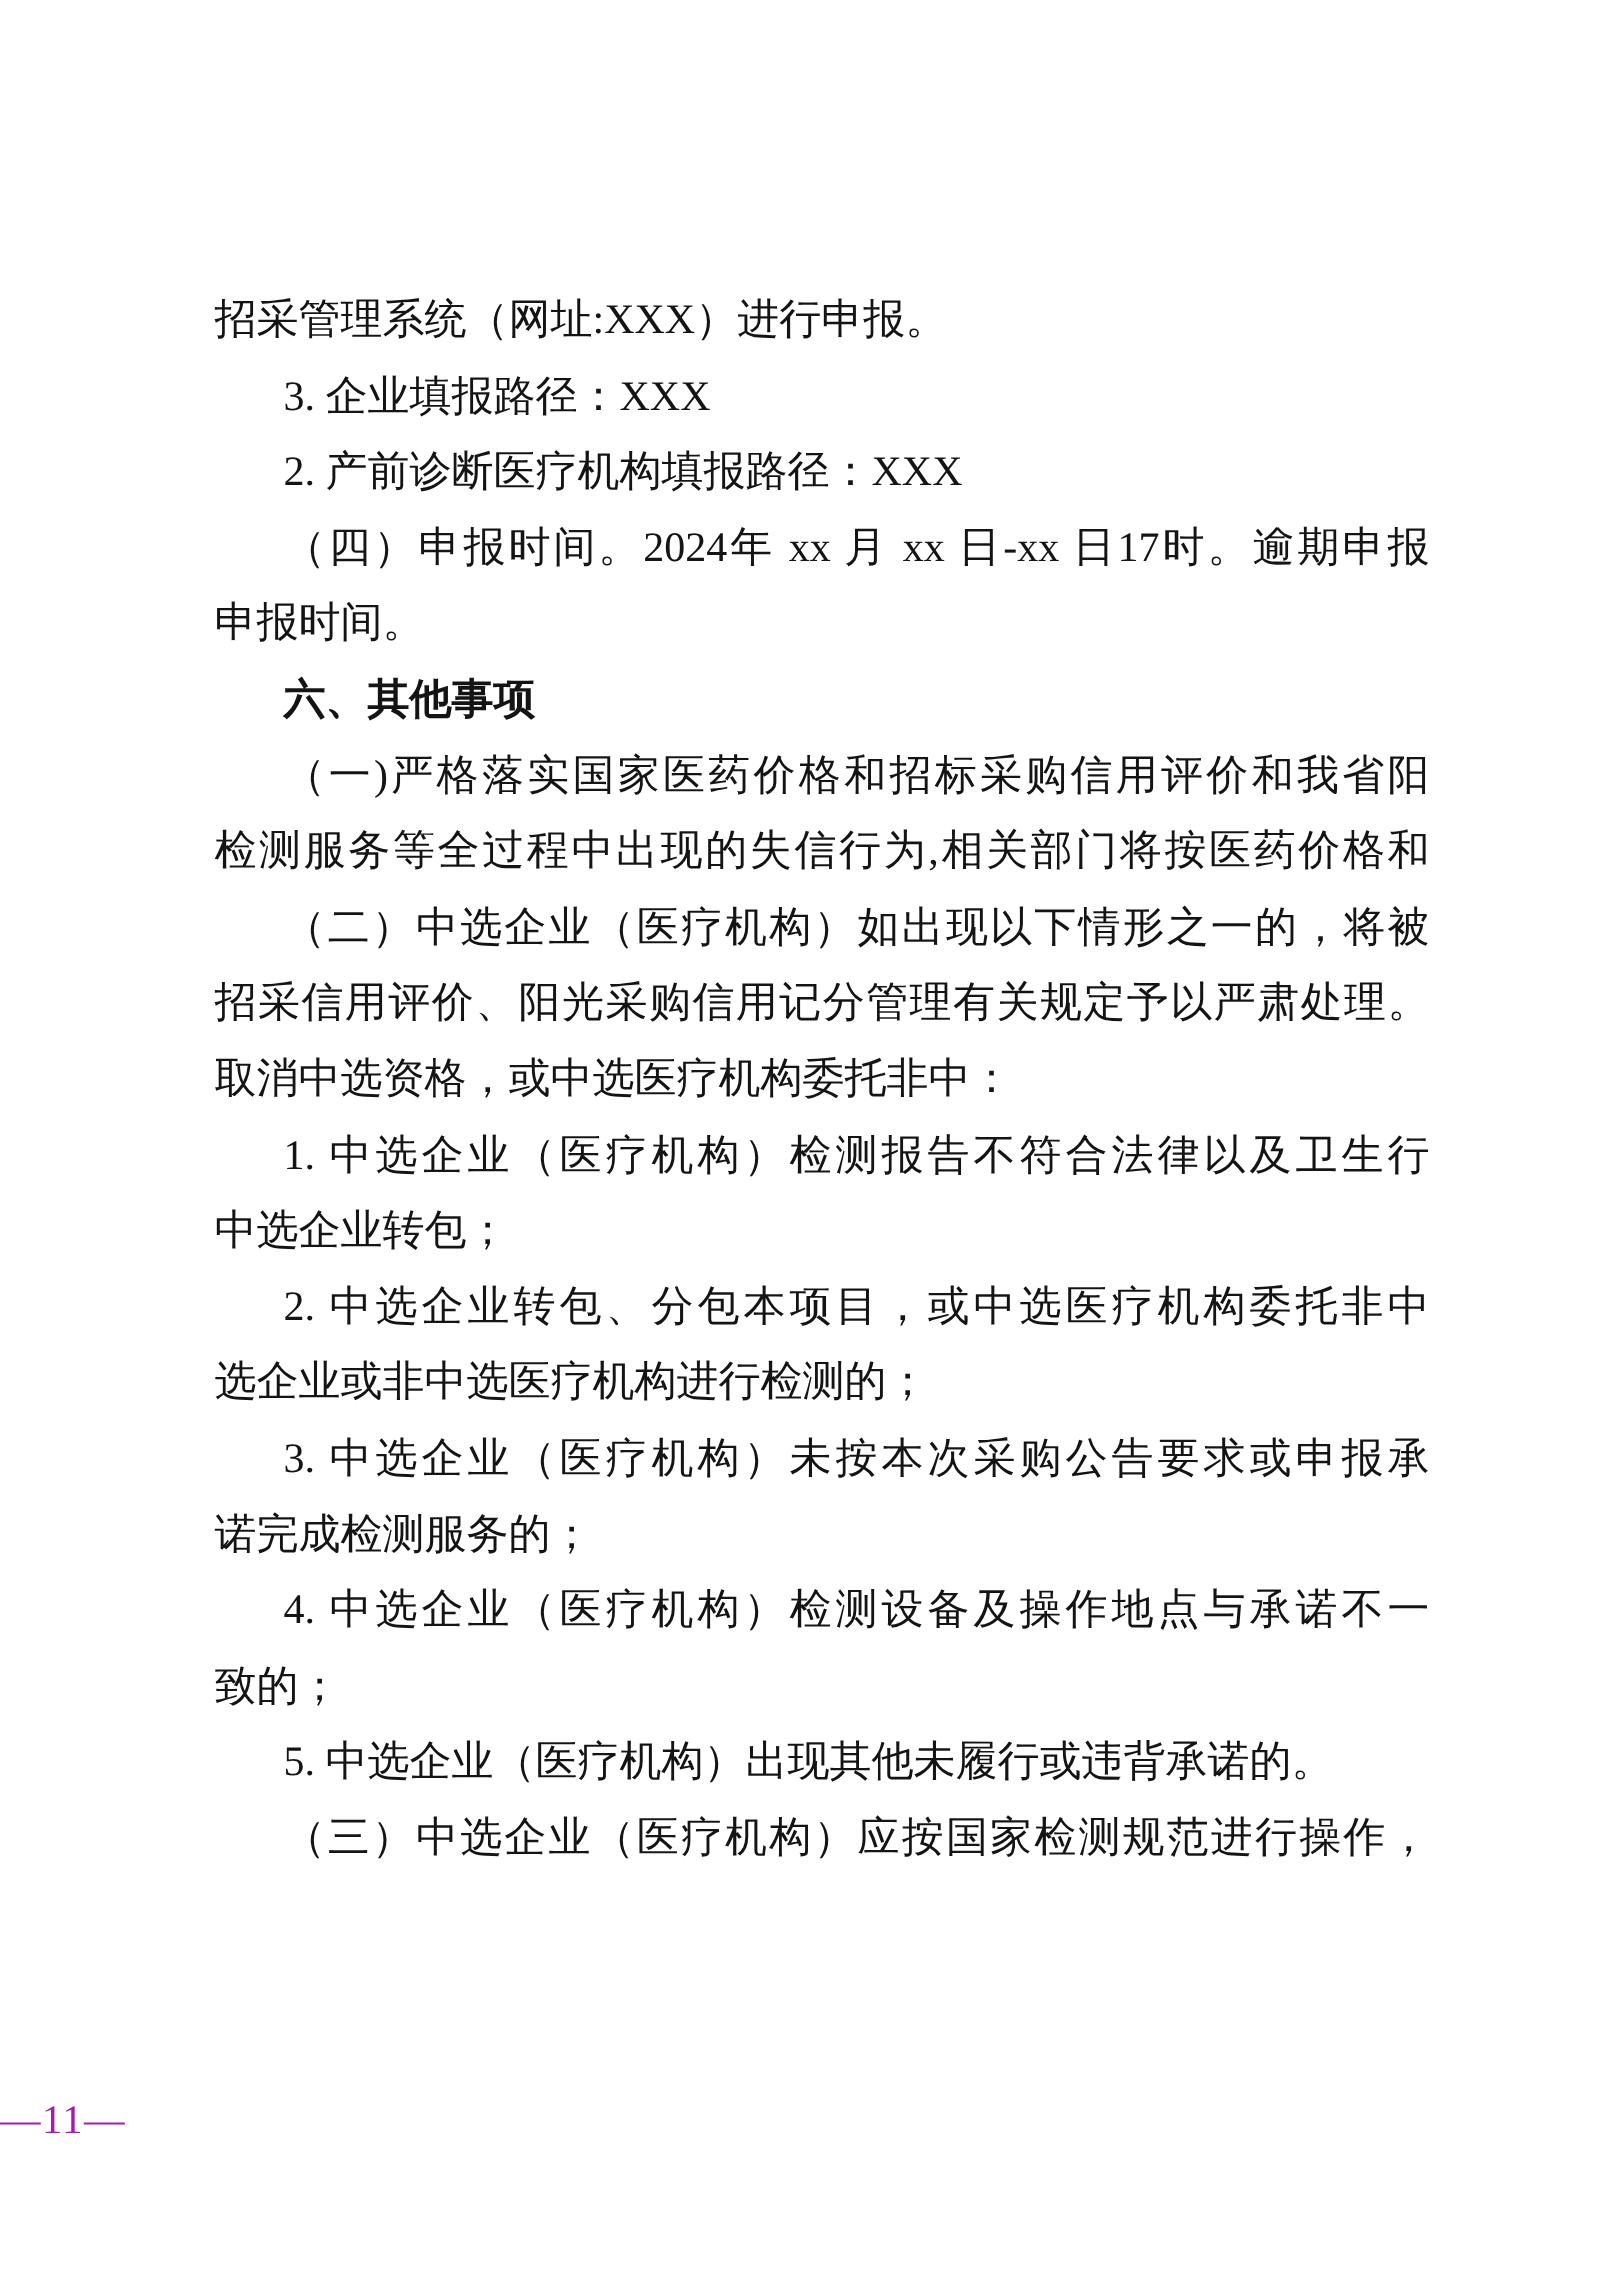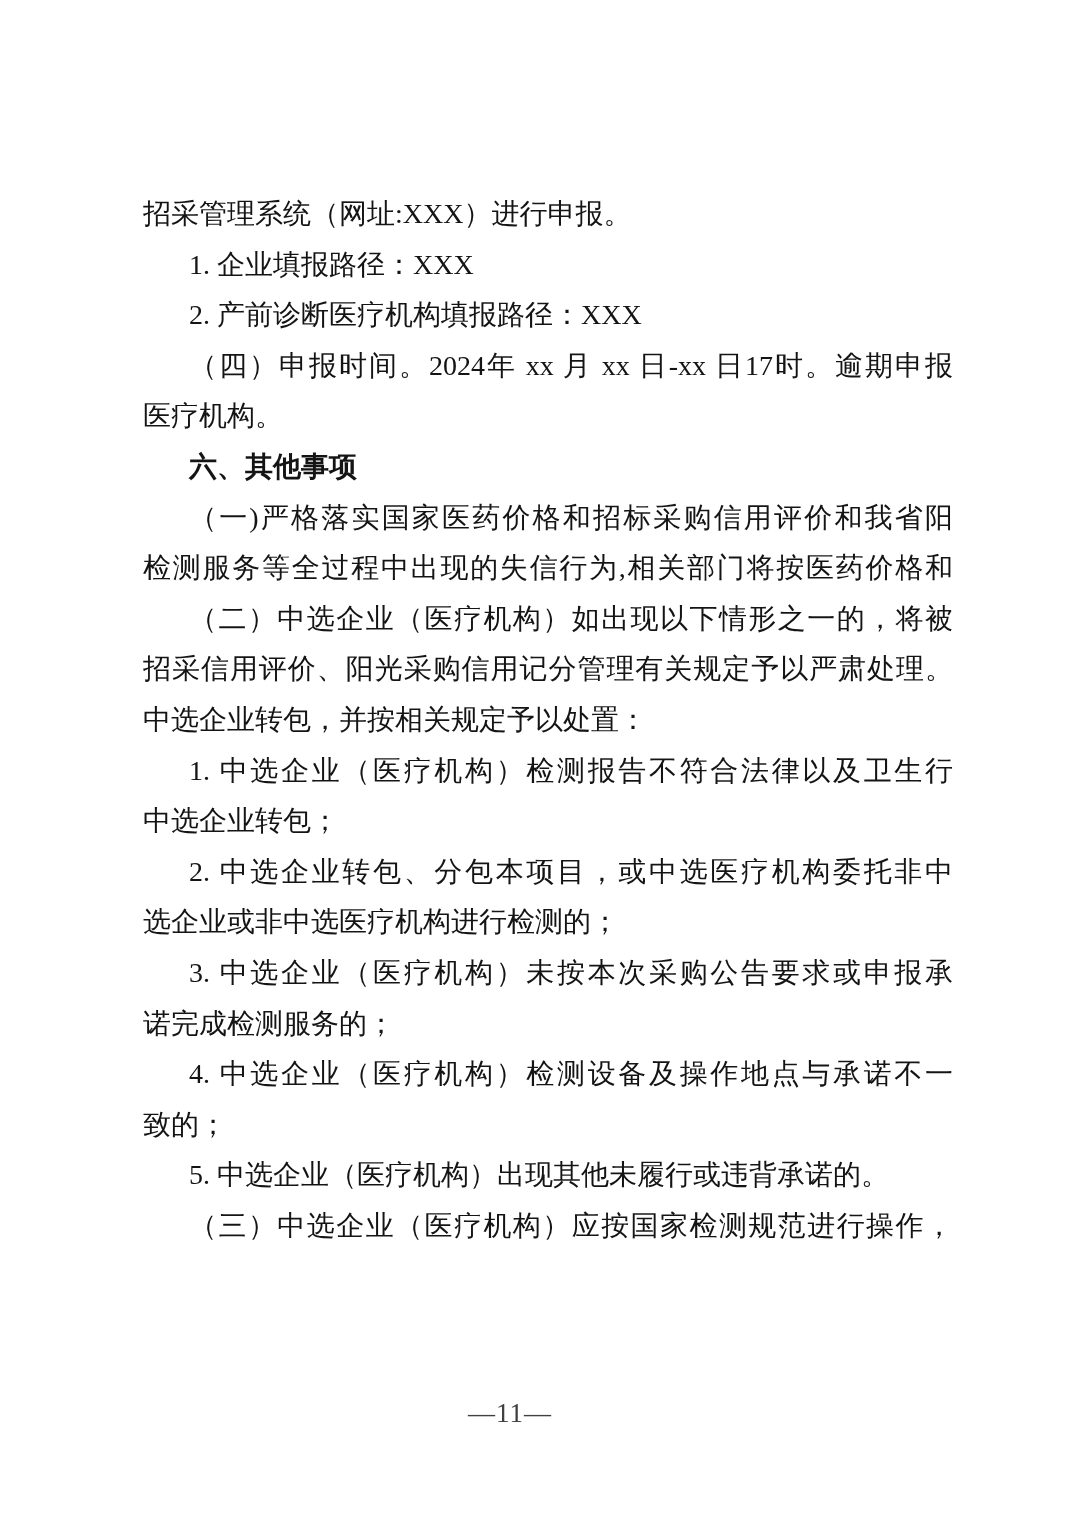--- a/index.html
+++ b/index.html
@@ -23,43 +23,43 @@
     text-align:left;
   }
   .ind { padding-left:46px; }
   .fill { text-align:justify; text-align-last:justify; }
   .bold { font-weight:700; }
   .b { font-weight:400; }
   .footer {
     position:absolute;
     left:0; top:1398px;
     width:100%;
-    text-align:center;
+    text-align:left;
     font-size:27px;
     letter-spacing:1px;
-    color:#404040;
+    color:#a21caf;
     font-family:Liberation Serif, serif;
   }
 </style>
 </head>
 <body>
 
 <div class="page">
   <div class="doc-body">
     <div class="ln">招采管理系统（网址:XXX）进行申报。</div>
-    <div class="ln ind">1. 企业填报路径：XXX</div>
+    <div class="ln ind">3. 企业填报路径：XXX</div>
     <div class="ln ind">2. 产前诊断医疗机构填报路径：XXX</div>
     <div class="ln ind fill"><span class="b">（四）申报时间。</span><span>2024年 xx 月 xx 日-xx 日17时。逾期申报</span></div>
-    <div class="ln">医疗机构。</div>
+    <div class="ln">申报时间。</div>
     <div class="ln ind bold">六、其他事项</div>
     <div class="ln ind fill">（一)严格落实国家医药价格和招标采购信用评价和我省阳</div>
     <div class="ln fill">检测服务等全过程中出现的失信行为,相关部门将按医药价格和</div>
     <div class="ln ind fill">（二）中选企业（医疗机构）如出现以下情形之一的，将被</div>
     <div class="ln fill">招采信用评价、阳光采购信用记分管理有关规定予以严肃处理。</div>
-    <div class="ln">中选企业转包，并按相关规定予以处置：</div>
+    <div class="ln">取消中选资格，或中选医疗机构委托非中：</div>
     <div class="ln ind fill">1. 中选企业（医疗机构）检测报告不符合法律以及卫生行</div>
     <div class="ln">中选企业转包；</div>
     <div class="ln ind fill">2. 中选企业转包、分包本项目，或中选医疗机构委托非中</div>
     <div class="ln">选企业或非中选医疗机构进行检测的；</div>
     <div class="ln ind fill">3. 中选企业（医疗机构）未按本次采购公告要求或申报承</div>
     <div class="ln">诺完成检测服务的；</div>
     <div class="ln ind fill">4. 中选企业（医疗机构）检测设备及操作地点与承诺不一</div>
     <div class="ln">致的；</div>
     <div class="ln ind">5. 中选企业（医疗机构）出现其他未履行或违背承诺的。</div>
     <div class="ln ind fill">（三）中选企业（医疗机构）应按国家检测规范进行操作，</div>

